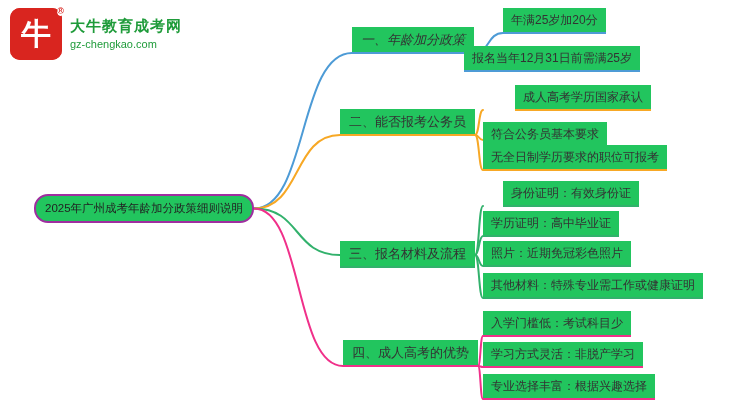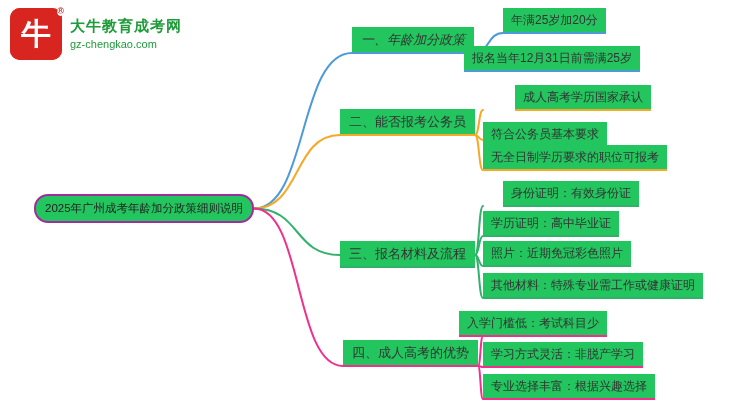--- a/index.html
+++ b/index.html
@@ -127,17 +127,17 @@
     <div class="node branch-label" style="left: 340px; top: 221px; margin-top: 20px; --c: #32b16c;">三、报名材料及流程</div>
     <div class="node leaf" style="left: 483px; top: 181px; margin-left: 20px; --c: #32b16c;">身份证明：有效身份证</div>
     <div class="node leaf" style="left: 483px; top: 211px; --c: #32b16c;">学历证明：高中毕业证</div>
     <div class="node leaf" style="left: 483px; top: 241px; --c: #32b16c;">照片：近期免冠彩色照片</div>
     <div class="node leaf" style="left: 483px; top: 273px; --c: #32b16c;">其他材料：特殊专业需工作或健康证明</div>
   </div>
 
   
   <div class="branch">
     <div class="node branch-label" style="left: 343px; top: 340px; --c: #f0308a;">四、成人高考的优势</div>
-    <div class="node leaf" style="left: 459px; top: 311px; --c: #f0308a;">入学门槛低：考试科目少</div>
+    <div class="node leaf" style="left: 483px; top: 311px; --c: #f0308a;">入学门槛低：考试科目少</div>
     <div class="node leaf" style="left: 483px; top: 342px; --c: #f0308a;">学习方式灵活：非脱产学习</div>
     <div class="node leaf" style="left: 483px; top: 374px; --c: #f0308a;">专业选择丰富：根据兴趣选择</div>
   </div>
 </div>
 
 </body></html>

